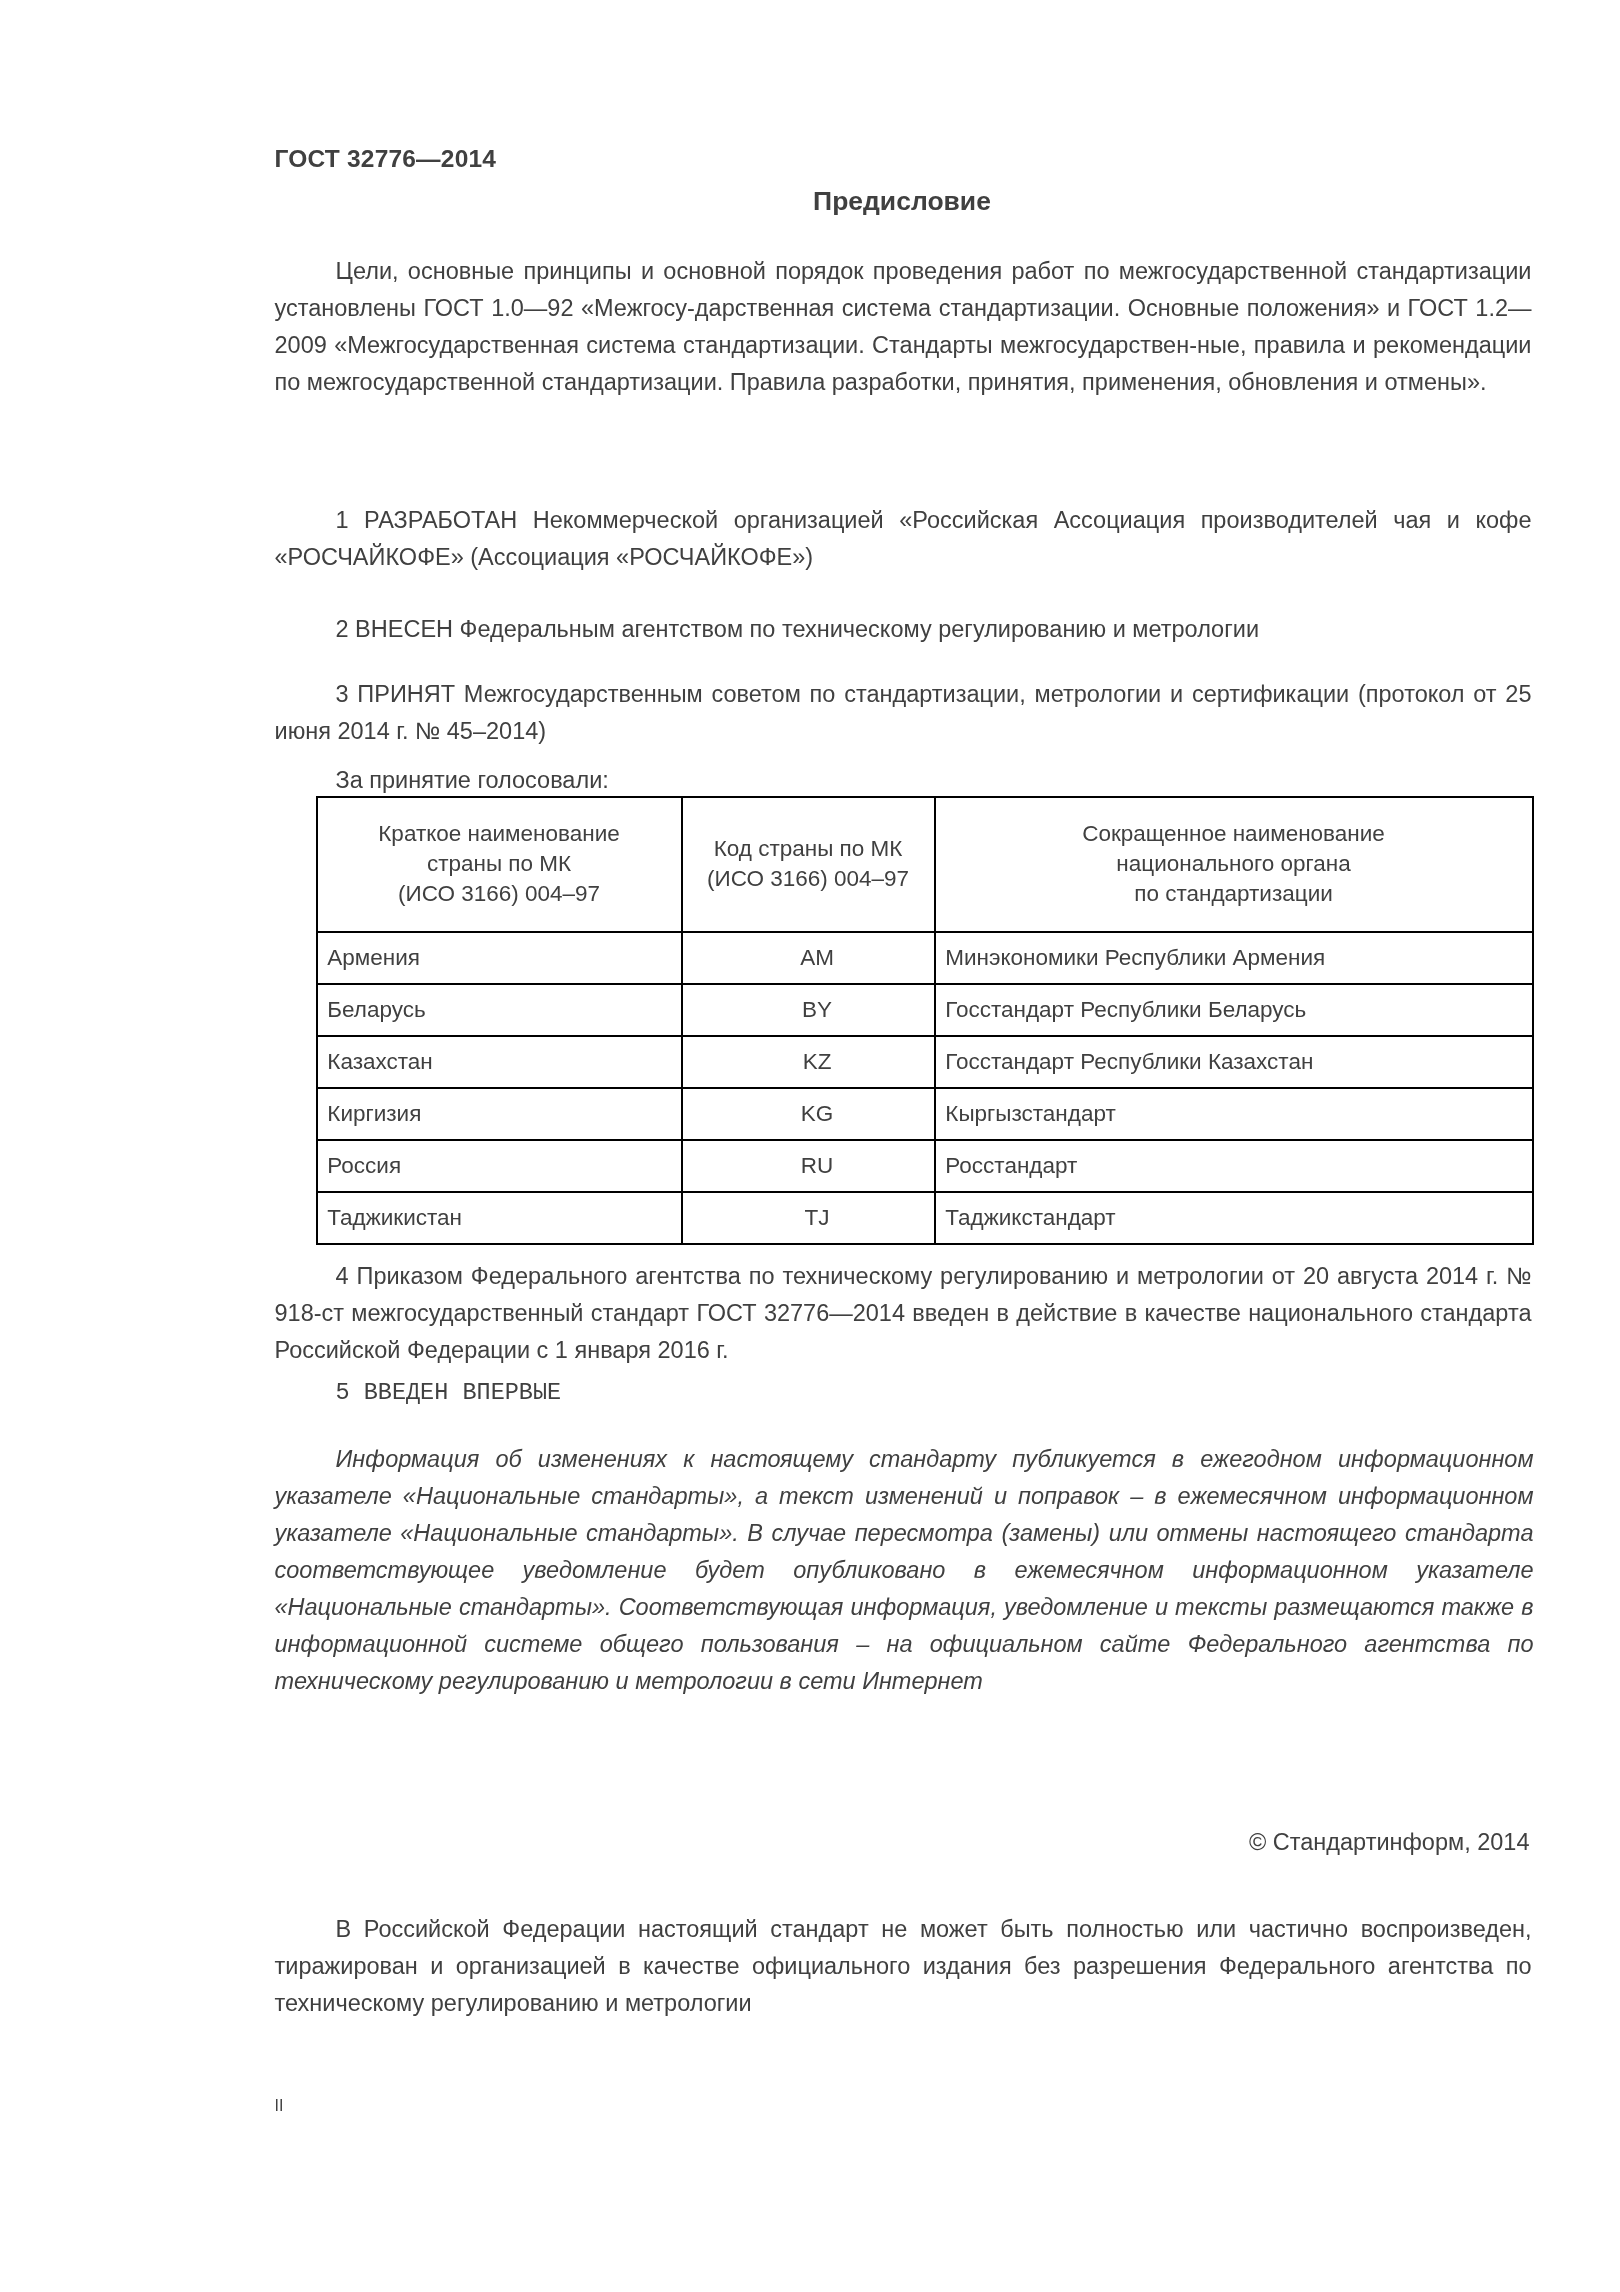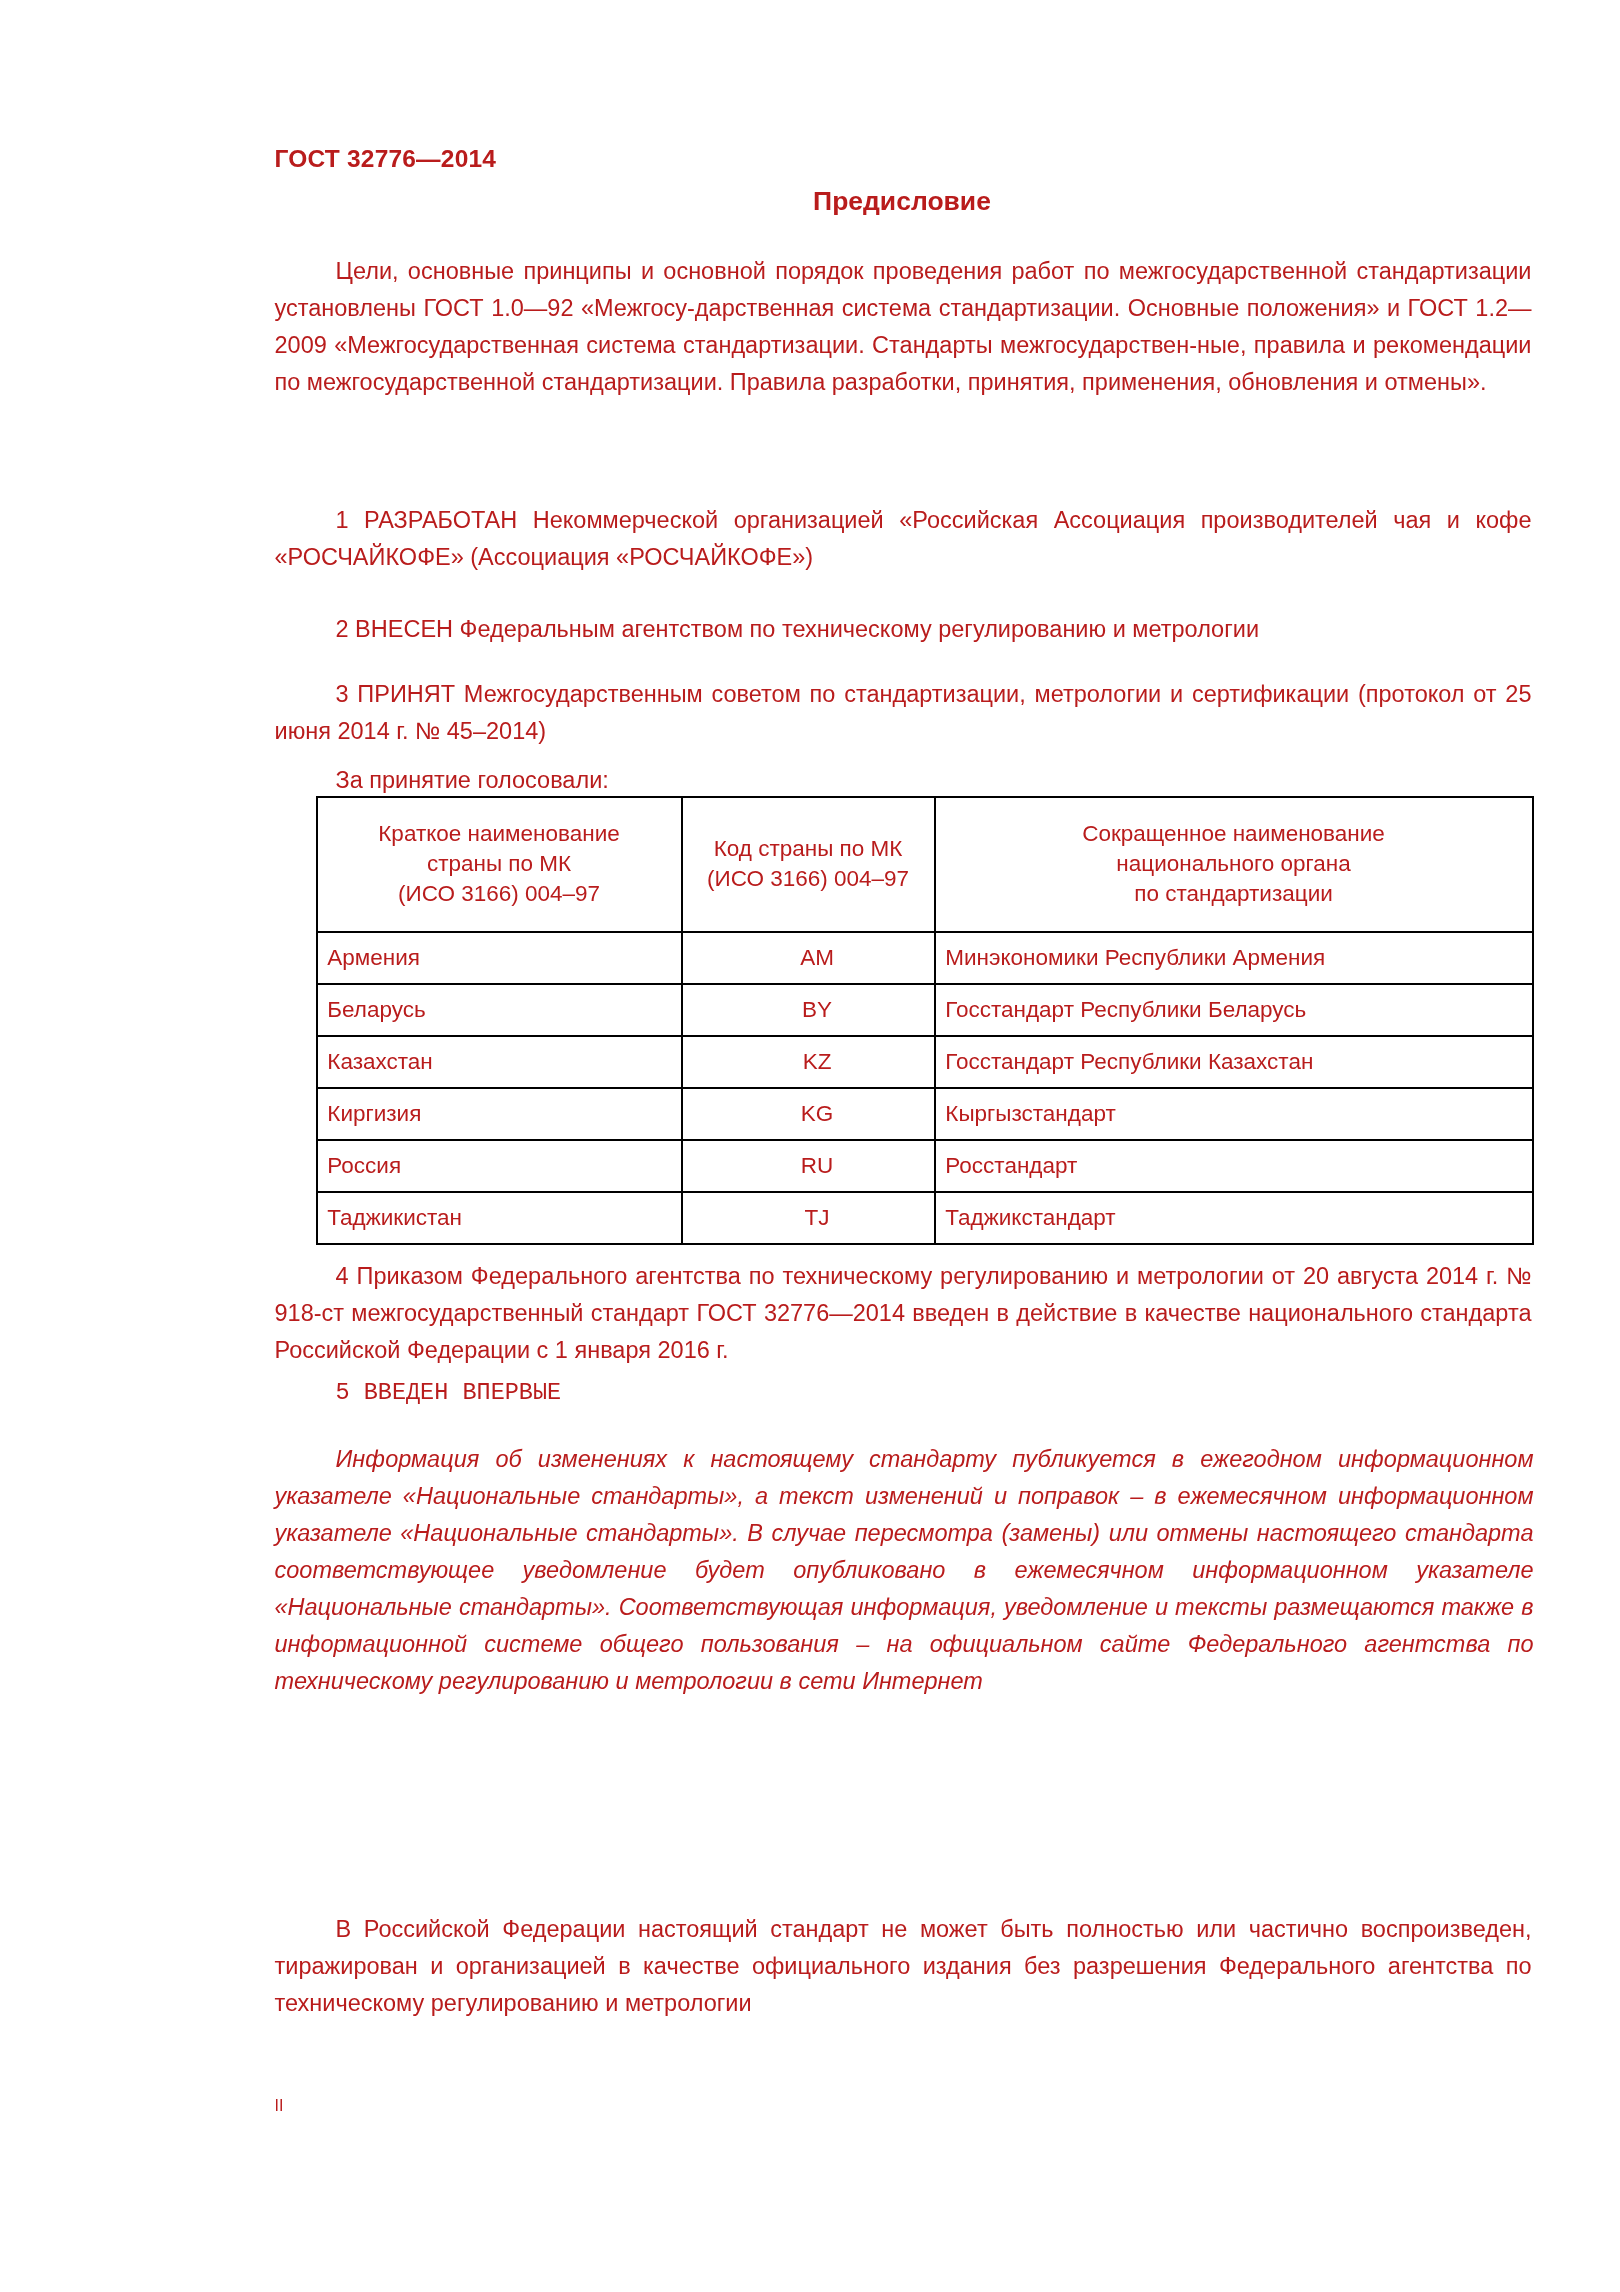--- a/index.html
+++ b/index.html
@@ -7,21 +7,21 @@
     padding: 0;
     background: #ffffff;
   }
   .page {
     position: relative;
     width: 1435px;
     height: 2293px;
     background: #ffffff;
     margin: 0 auto;
     font-family: "Liberation Sans", sans-serif;
-    color: #b91c1c;
+    color: #404040;
     box-sizing: border-box;
   }
 
   .doc-header {
     position: absolute;
     left: 182px;
     top: 145px;
     font-size: 24.5px;
     font-weight: bold;
     letter-spacing: 0.2px;
@@ -264,20 +264,21 @@
   </div>
 
   <div class="item-5">
     <p class="para">5 ВВЕДЕН ВПЕРВЫЕ</p>
   </div>
 
   <div class="info-block">
     <p class="para italic">Информация об изменениях к настоящему стандарту публикуется в ежегодном информационном указателе «Национальные стандарты», а текст изменений и поправок – в ежемесячном информационном указателе  «Национальные стандарты». В случае пересмотра (замены) или отмены настоящего стандарта соответствующее уведомление будет опубликовано в ежемесячном информационном указателе «Национальные стандарты». Соответствующая информация, уведомление и тексты размещаются также в информационной системе общего пользования – на официальном сайте Федерального агентства по техническому регулированию и метрологии  в сети Интернет</p>
   </div>
 
+  <div class="copyright">© Стандартинформ, 2014</div>
 
   <div class="repro-block">
     <p class="para">В Российской Федерации настоящий стандарт не может быть полностью или частично воспроизведен, тиражирован и организацией в качестве официального издания без разрешения Федерального агентства по техническому регулированию и метрологии</p>
   </div>
 
   <div class="page-number">II</div>
 
 </div>
 
 

